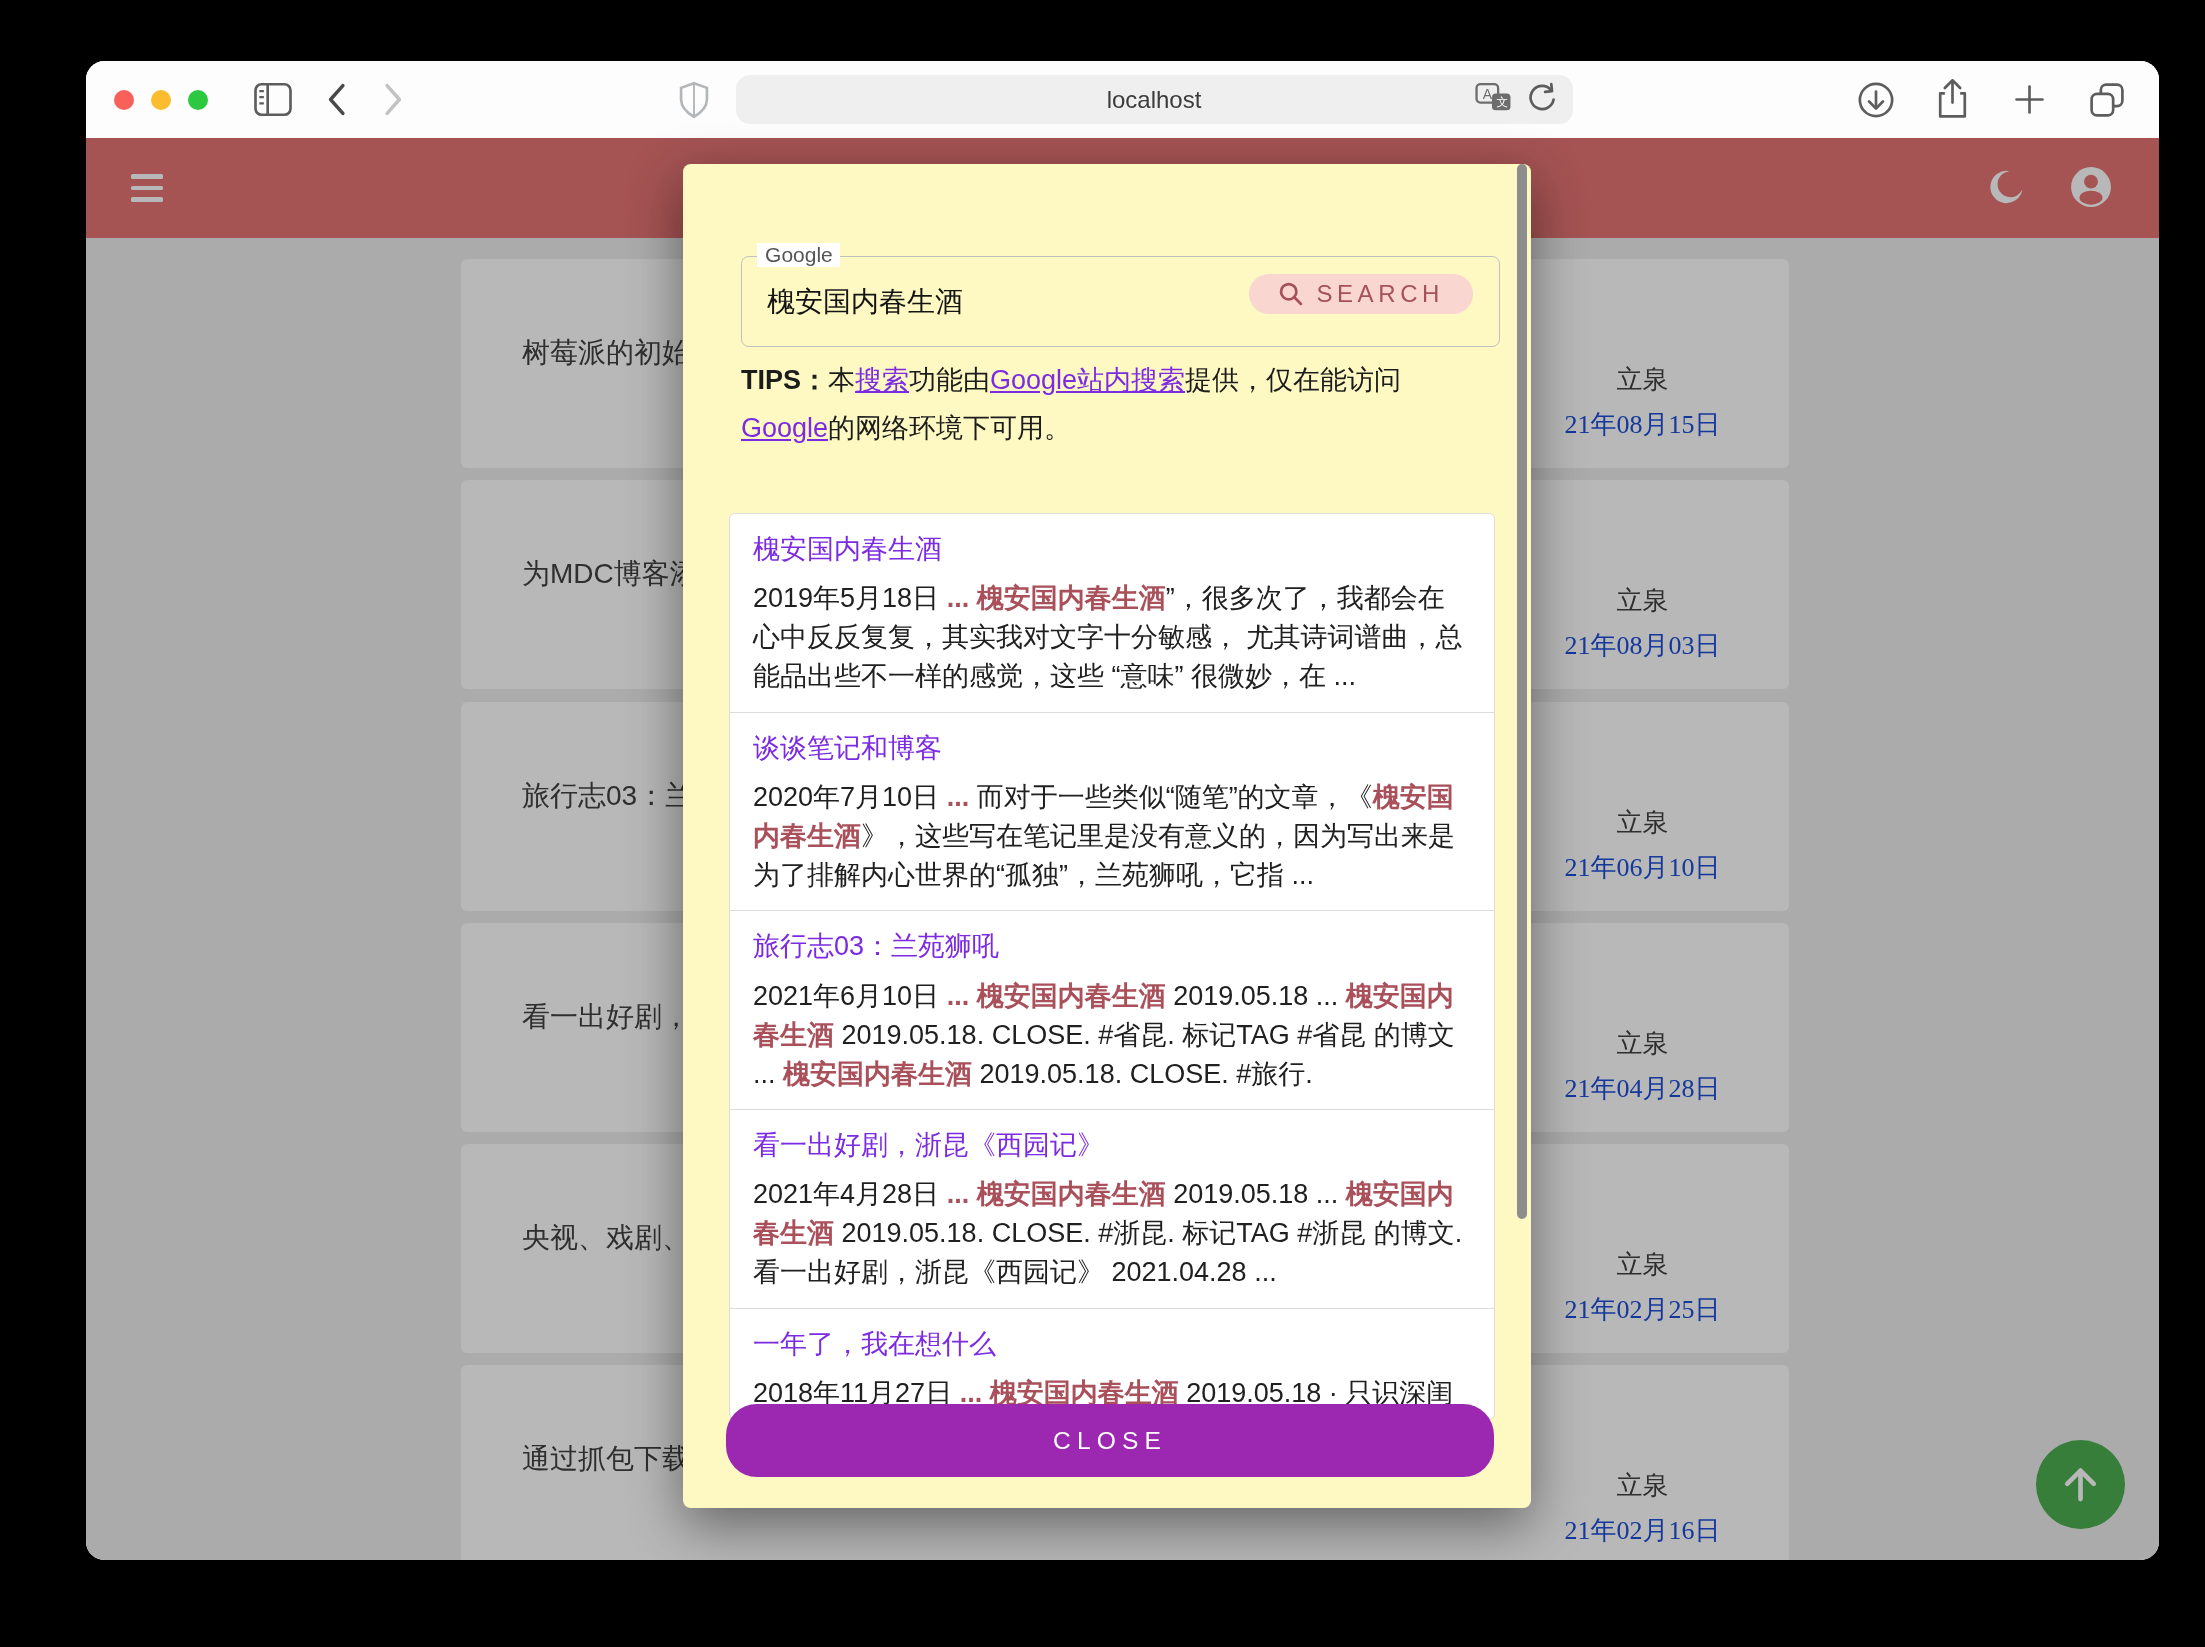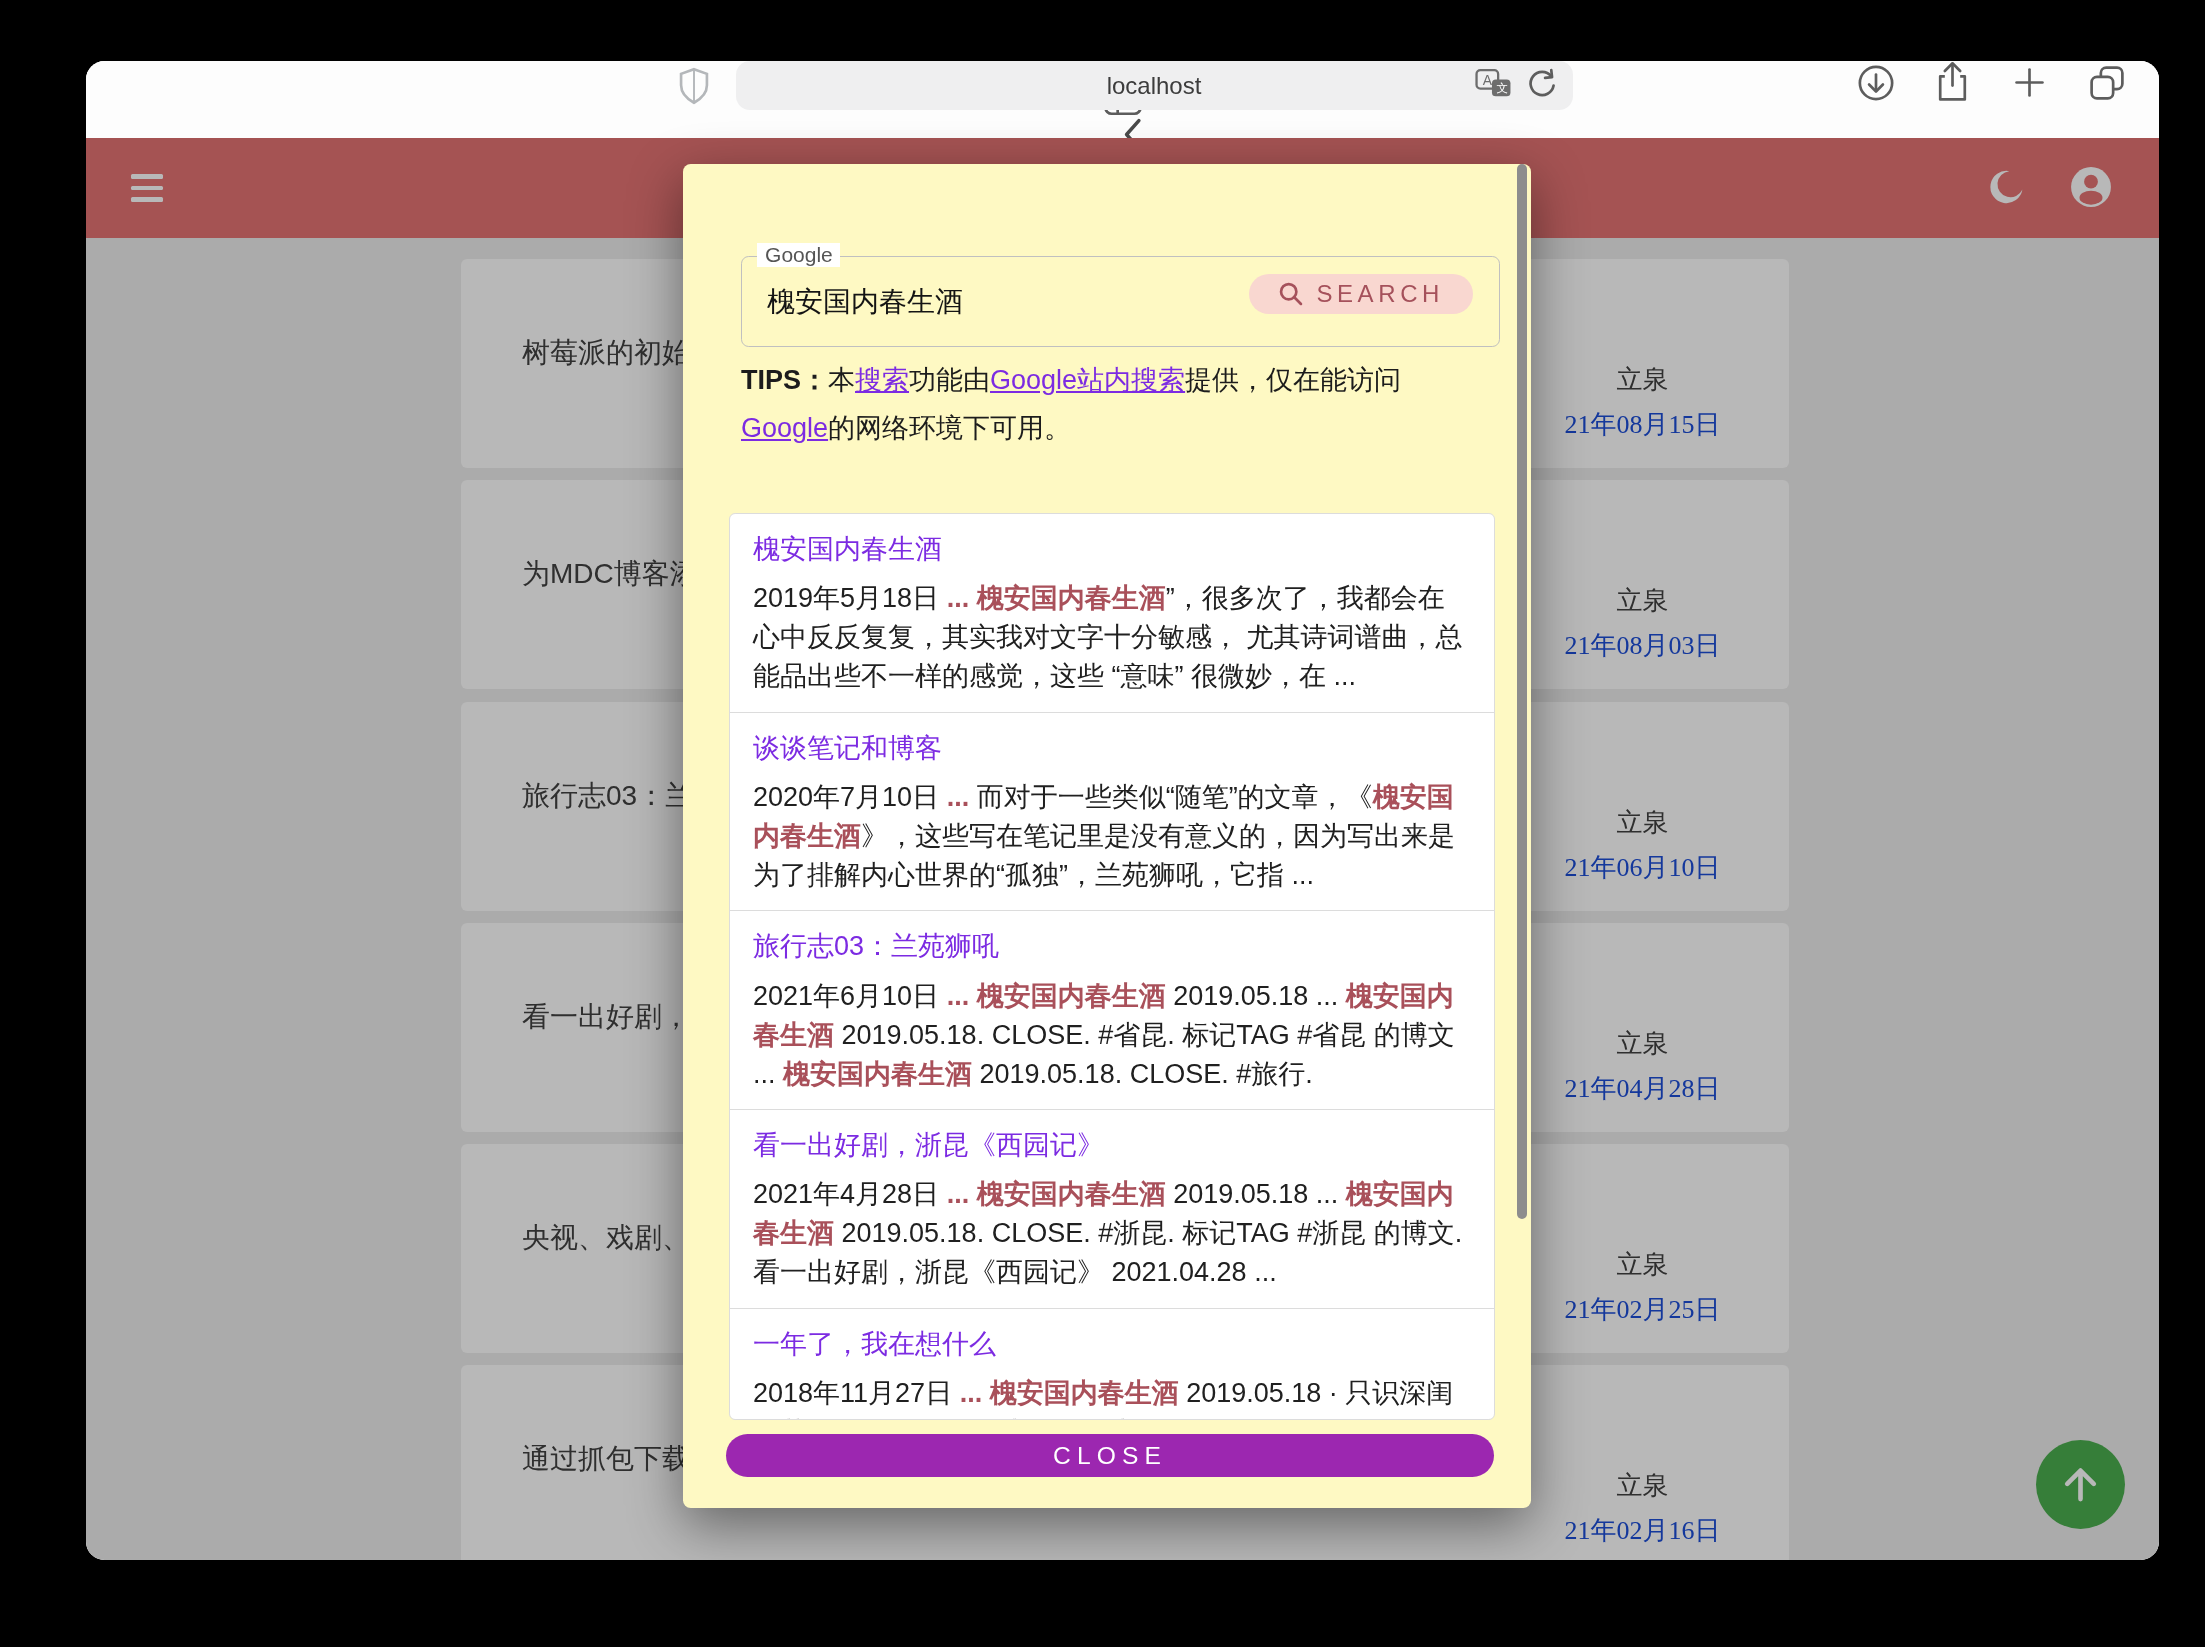--- a/index.html
+++ b/index.html
@@ -1,21 +1,21 @@
 <!DOCTYPE html>
 <html style="--c-header: #e57373; --c-close_button: #9c27b0; --c-link: #7c2be2; --c-highlight: #a9505a; --c-search_button_bg: #f9d7d0; --c-search_button_text: #a5515b; --c-fab: #4caf50;font-size:12.3px"><head>
 <meta charset="utf-8">
 <style>
   html,body{margin:0;padding:0;background:#000;}
   body{width:2205px;height:1648px;position:relative;overflow:hidden;
        font-family:"Liberation Sans","DejaVu Sans",sans-serif;}
   .window{position:absolute;left:86px;top:61px;width:2073px;height:1499px;
           border-radius:18.4px;overflow:hidden;background:#fff;box-shadow:0 23px 69px rgba(0,0,0,.6);}
   
-  .toolbar{position:relative;height:77px;background:#fdfdfd;display:flex;align-items:center;padding:0 28px;box-sizing:border-box;flex-direction:column;}
+  .toolbar{position:relative;height:77px;background:#fdfdfd;display:flex;align-items:center;padding:0 28px;box-sizing:border-box;}
   .lights{display:flex;align-items:center;gap:17px;margin-right:43px;}
   .light{width:20px;height:20px;border-radius:50%;display:inline-block;}
   .light.red{background:#f8605a;} .light.yellow{background:#fbbd2e;} .light.green{background:#2bc840;}
   .tico{display:inline-flex;align-items:center;justify-content:center;width:43px;height:43px;background:none;border:none;padding:0;}
   .center{position:absolute;left:50%;transform:translateX(-50%);display:flex;align-items:center;gap:20px;}
   .urlfield{position:relative;width:837px;height:49px;border-radius:14px;background:#efeff0;
             display:flex;align-items:center;justify-content:center;}
   .urltext{font-size:24px;color:#3c3c3c;}
   .urlicons{position:absolute;right:14px;top:0;height:49px;display:flex;align-items:center;gap:12.3px;}
   .rightgrp{position:absolute;right:31px;display:flex;align-items:center;gap:34px;}
@@ -48,21 +48,21 @@
   .tips{position:absolute;left:58px;right:43px;top:192px;margin:0;font-size:27px;line-height:48px;color:#1c1c1c;}
   .tips b{font-weight:bold;}
   .tips a{color:var(--c-link,#7c2be2);text-decoration:underline;cursor:pointer;}
   .results{position:absolute;left:46px;right:36px;top:349px;height:905px;overflow:hidden;
            border:0.8px solid #dcdcdc;border-radius:6.1px;background:#fff;}
   .result{padding:17px 23px 15.4px;border-top:0.8px solid #dcdcdc;}
   .result:first-child{border-top:none;}
   .result-title{display:block;font-size:27px;color:var(--c-link,#7c2be2);margin-bottom:12.3px;cursor:pointer;text-decoration:none;}
   .result-snippet{margin:0;font-size:27px;line-height:39px;color:#202020;}
   .result-snippet .hl{color:var(--c-highlight,#a9505a);font-weight:bold;margin-top:8px;}
-  .closebtn{position:absolute;left:43px;right:37px;bottom:31px;height:43px;border:none;border-radius:31px;
+  .closebtn{position:absolute;left:43px;right:37px;bottom:31px;height:73px;border:none;border-radius:31px;
             background:var(--c-close_button,#9c27b0);color:#fff;font-size:24.6px;letter-spacing:6.1px;font-family:inherit;}
   .mscroll{position:absolute;right:3.8px;top:0;width:10px;height:1055px;border-radius:5.4px;background:#8d8d8d;}
 </style>
 </head>
 <body>
 
 <div class="window">
 
   <div class="toolbar">
     <div class="lights">

